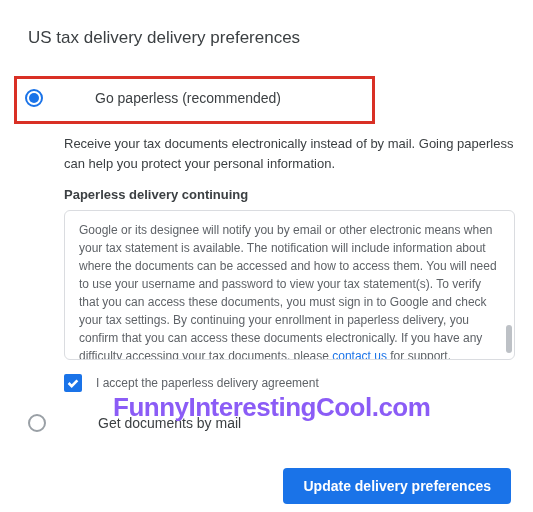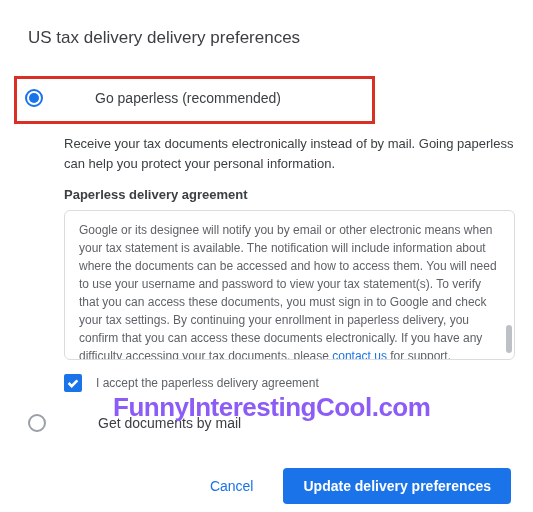--- a/index.html
+++ b/index.html
@@ -179,21 +179,21 @@
 
 <div class="highlight-box">
   <div class="option-row">
     <span class="radio selected"></span>
     <span class="option-label">Go paperless (recommended)</span>
   </div>
 </div>
 
 <p class="description">Receive your tax documents electronically instead of by mail. Going paperless can help you protect your personal information.</p>
 
-<div class="agreement-heading">Paperless delivery agreement</div>
+<div class="agreement-heading">Paperless delivery continuing</div>
 
 <div class="agreement-box">
   <span>Google or its designee will notify you by email or other electronic means when your tax statement is available. The notification will include information about where the documents can be accessed and how to access them. You will need to use your username and password to view your tax statement(s). To verify that you can access these documents, you must sign in to Google and check your tax settings. By continuing your enrollment in paperless delivery, you confirm that you can access these documents electronically. If you have any difficulty accessing your tax documents, please </span><a>contact us</a><span> for support.</span>
   <div class="scrollbar-thumb"></div>
 </div>
 
 <div class="accept-row">
   <span class="checkbox">
     <svg viewBox="0 0 16 16">
         <polyline points="3,8 6.5,11.5 13,5"></polyline>
@@ -203,15 +203,14 @@
 </div>
 
 <div class="watermark">FunnyInterestingCool.com</div>
 
 <div class="option-row-mail">
   <span class="radio"></span>
   <span class="option-label">Get documents by mail</span>
 </div>
 
 <div class="actions">
-  <button class="btn-cancel">Cancel</button>
   <button class="btn-primary">Update delivery preferences</button>
 </div>
 
 </body></html>

